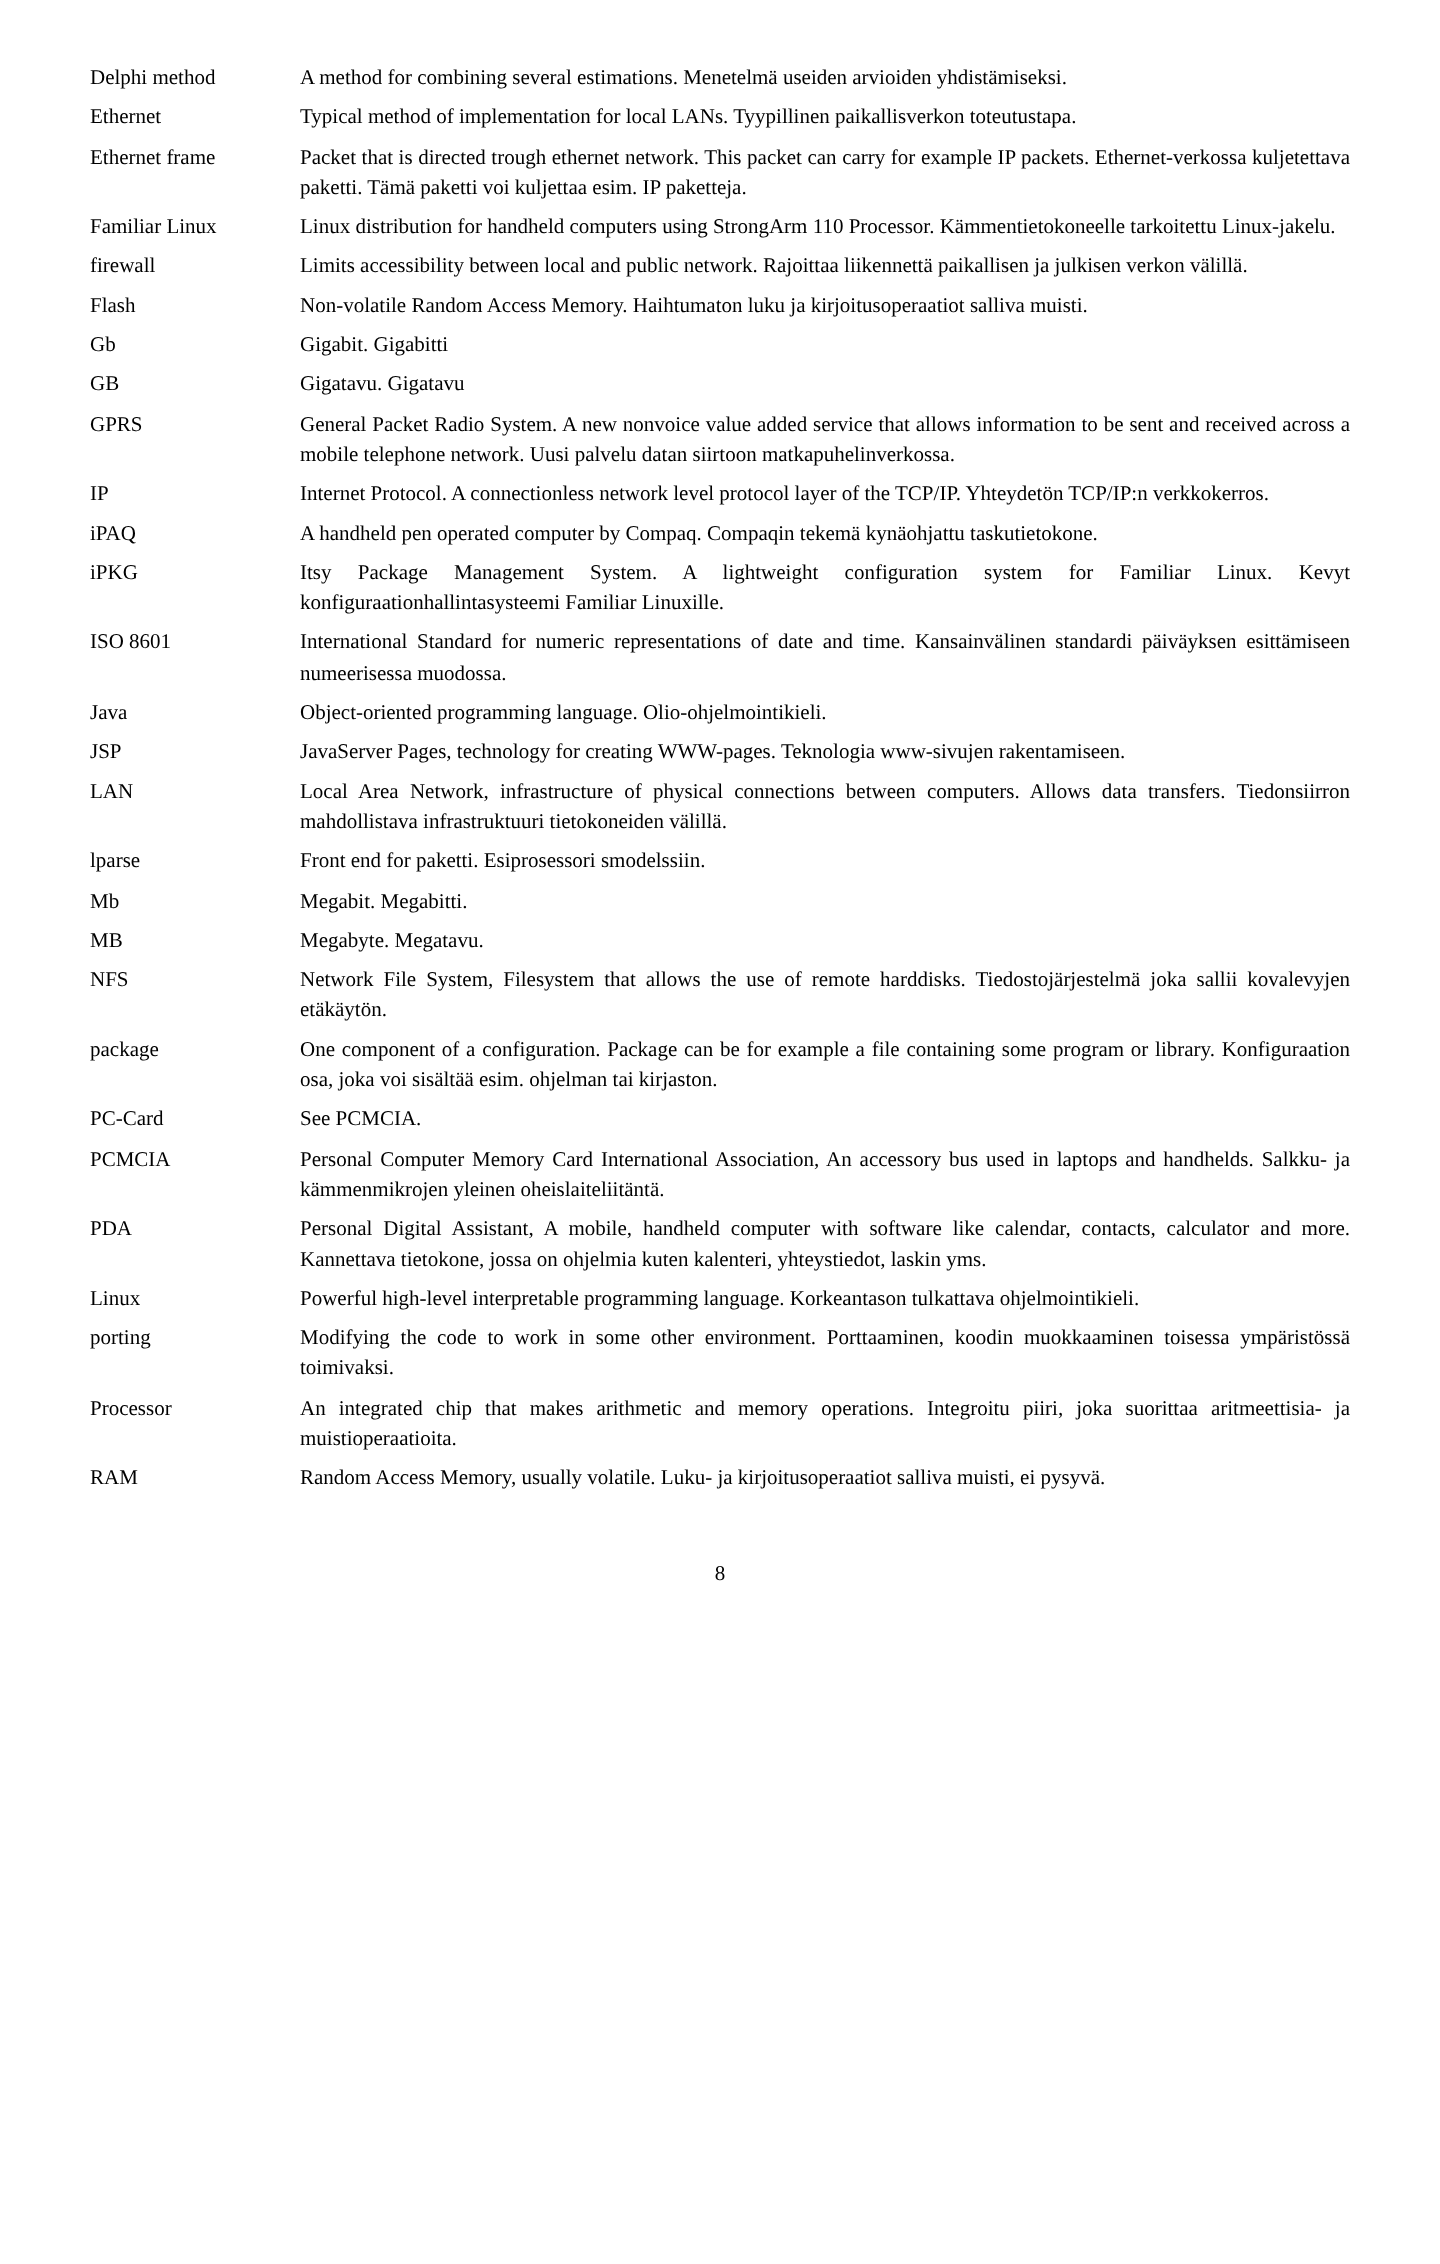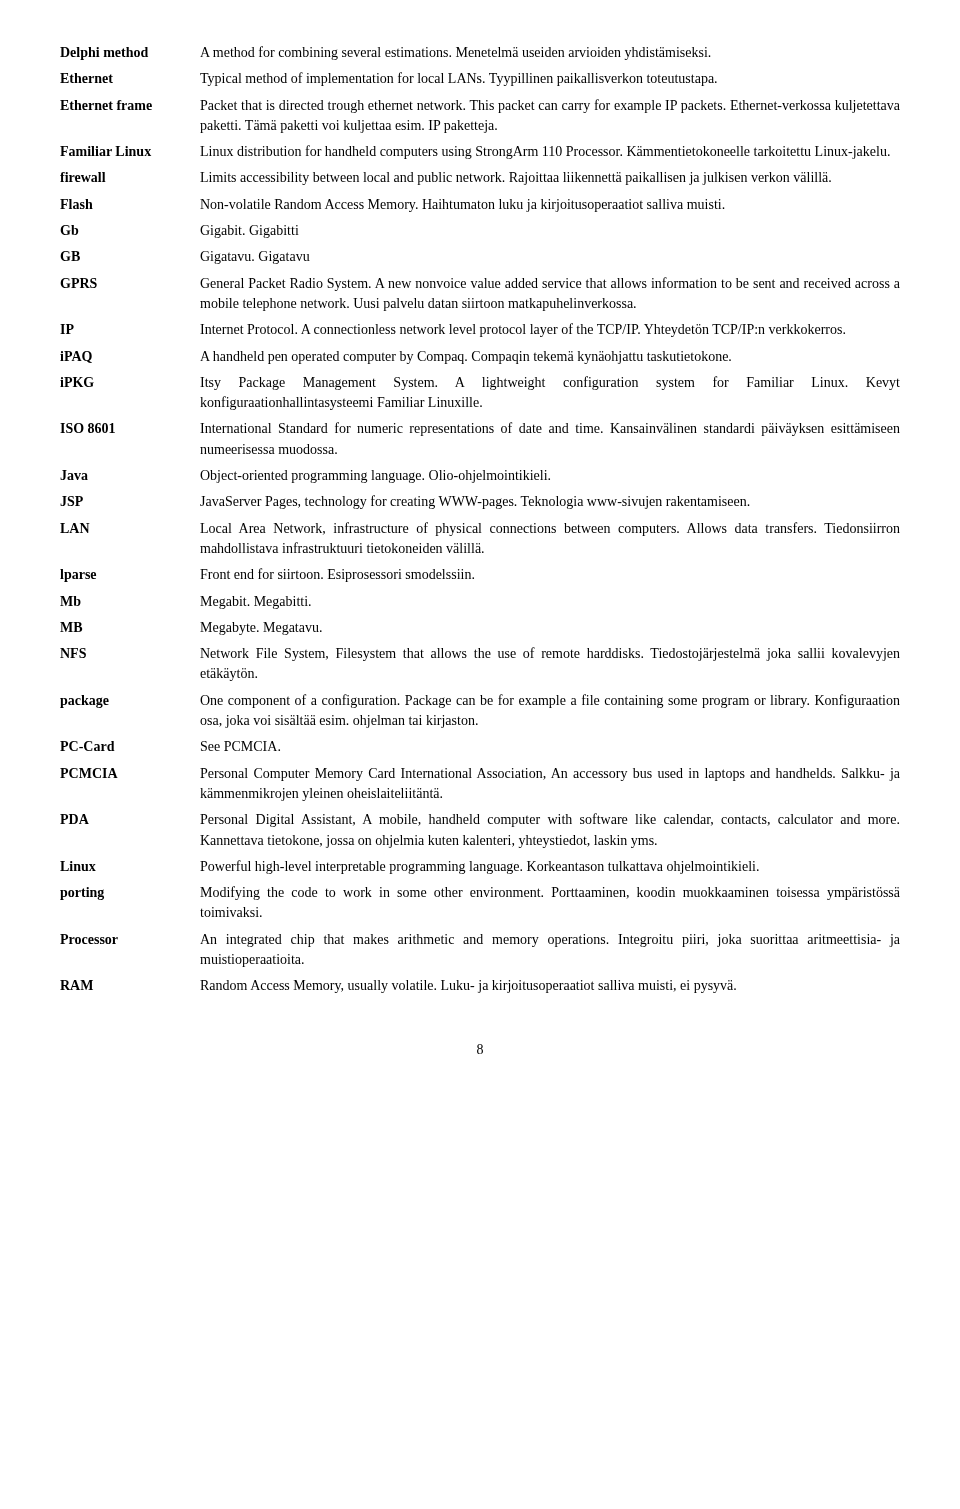--- a/index.html
+++ b/index.html
@@ -15,21 +15,21 @@
     }
     .glossary-table {
       width: 100%;
       border-collapse: collapse;
     }
     .glossary-table tr td {
       vertical-align: top;
       padding: 3px 0 3px 0;
     }
     .glossary-table tr td:first-child {
-      font-weight: bold;
+      font-weight: normal;
       width: 140px;
       min-width: 140px;
       padding-right: 20px;
       white-space: nowrap;
     }
     .glossary-table tr td:last-child {
       width: auto;
       text-align: justify;
     }
     .page-number {
@@ -102,21 +102,21 @@
       <tr>
         <td>JSP</td>
         <td>JavaServer Pages, technology for creating WWW-pages. Teknologia www-sivujen rakentamiseen.</td>
       </tr>
       <tr>
         <td>LAN</td>
         <td>Local Area Network, infrastructure of physical connections between computers. Allows data transfers. Tiedonsiirron mahdollistava infrastruktuuri tietokoneiden välillä.</td>
       </tr>
       <tr>
         <td>lparse</td>
-        <td>Front end for siirtoon. Esiprosessori smodelssiin.</td>
+        <td>Front end for paketti. Esiprosessori smodelssiin.</td>
       </tr>
       <tr>
         <td>Mb</td>
         <td>Megabit. Megabitti.</td>
       </tr>
       <tr>
         <td>MB</td>
         <td>Megabyte. Megatavu.</td>
       </tr>
       <tr>

